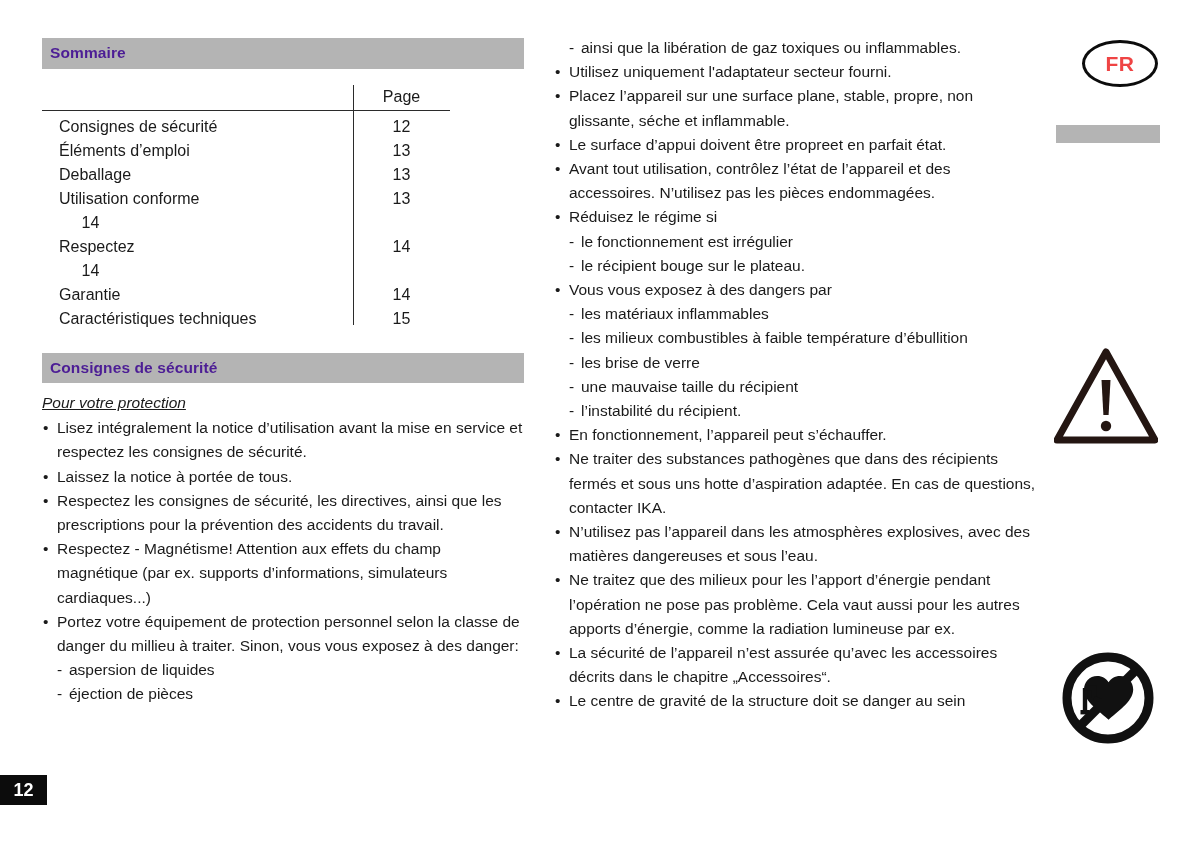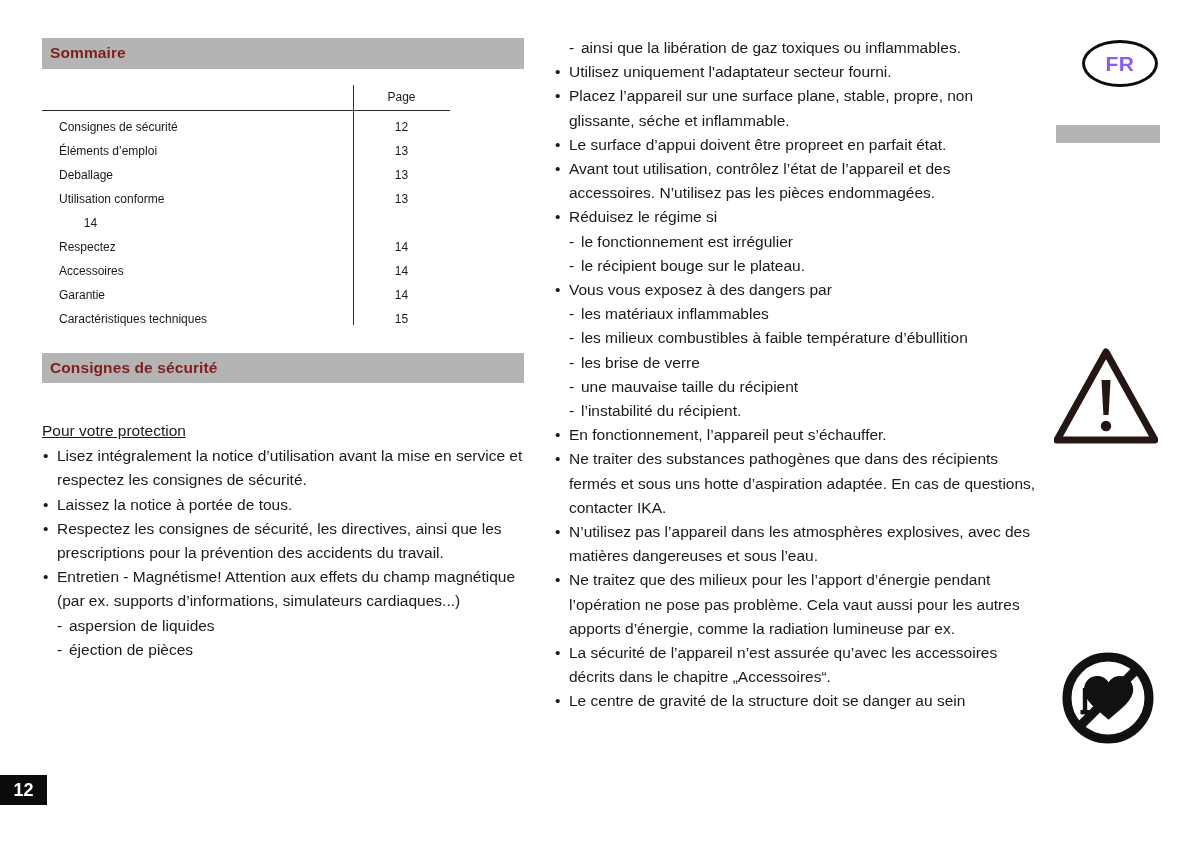--- a/index.html
+++ b/index.html
@@ -31,21 +31,21 @@
   .col-left  { left: 42px;  width: 482px; }
   .col-right { left: 554px; width: 482px; }
 
   
   .head-bar {
     background: #b4b4b4;
     font-weight: bold;
     font-size: 15.5px;
     line-height: 1;
     padding: 7px 0 8px 8px;
-    color: #7f1d1d;
+    color: #4c1d95;
     letter-spacing: .1px;
   }
 
   
   .toc {
     margin-top: 16px;
     position: relative;
     width: 408px;
   }
   .toc-vrule {
@@ -57,42 +57,43 @@
     background: #2b2b2b;
   }
   .toc-hrule {
     height: 1px;
     background: #2b2b2b;
     width: 408px;
     margin: 1px 0 4px 0;
   }
   .toc-row {
     display: flex;
-    font-size: 12px;
+    font-size: 16px;
     line-height: 24px;
   }
   .toc-title {
     width: 311px;
     padding-left: 17px;
     box-sizing: border-box;
     white-space: nowrap;
   }
   .toc-page {
     width: 97px;
     text-align: center;
     box-sizing: border-box;
   }
   .toc-head .toc-title { }
   .toc-head .toc-page  { }
 
   
   .sub-head {
+    font-style: italic;
     text-decoration: underline;
     font-size: 15.5px;
-    margin-top: 36px;
+    margin-top: 8px;
     margin-bottom: 1px;
     display: inline-block;
   }
   ul.bullets {
     list-style: none;
     margin: 0;
     padding: 0;
   }
   ul.bullets > li {
     position: relative;
@@ -156,21 +157,21 @@
   }
   .lang-badge .lbl {
     position: absolute;
     inset: 0;
     display: flex;
     align-items: center;
     justify-content: center;
     font-weight: bold;
     font-size: 21px;
     letter-spacing: .5px;
-    color: #8b5cf6;
+    color: #ef4444;
   }
   .gray-tab {
     position: absolute;
     left: 10px;
     top: 125px;
     width: 104px;
     height: 18px;
     background: #b4b4b4;
   }
   .icon-warning {
@@ -224,21 +225,20 @@
             <div class="toc-page">13</div>
           </div>
           <div class="toc-row">
             <div class="toc-page">14</div>
           </div>
           <div class="toc-row">
             <div class="toc-title">Respectez</div>
             <div class="toc-page">14</div>
           </div>
           <div class="toc-row">
-            <div class="toc-title">Accessoires</div>
             <div class="toc-page">14</div>
           </div>
           <div class="toc-row">
             <div class="toc-title">Garantie</div>
             <div class="toc-page">14</div>
           </div>
           <div class="toc-row">
             <div class="toc-title">Caractéristiques techniques</div>
             <div class="toc-page">15</div>
           </div>
@@ -248,21 +248,22 @@
     <div style="margin-top:22px;">
       <div class="head-bar">Consignes de sécurité</div>
     </div>
 
     <div class="sub-head">Pour votre protection</div>
 
     <ul class="bullets" id="left-items">
         <li class="bullet"><b>Lisez intégralement la notice d’utilisation avant la mise en service et respectez les consignes de sécurité.</b></li>
         <li class="bullet"><span>Laissez la notice à portée de tous.</span></li>
         <li class="bullet"><span>Respectez les consignes de sécurité, les directives, ainsi que les prescriptions pour la prévention des accidents du travail.</span></li>
-        <li class="bullet"><b>Entretien - Magnétisme!</b><span> Attention aux effets du champ magnétique (par ex. supports d’informations, simulateurs cardiaques...)</span></li>
+        <li class="bullet"><b>Respectez - Magnétisme!</b><span> Attention aux effets du champ magnétique (par ex. supports d’informations, simulateurs cardiaques...)</span></li>
+        <li class="bullet"><span>Portez votre équipement de protection personnel selon la classe de danger du millieu à traiter. Sinon, vous vous exposez à des danger:</span></li>
         <li class="dash"><span>aspersion de liquides</span></li>
         <li class="dash"><span>éjection de pièces</span></li>
       </ul>
   </div>
 
   <div class="col col-right" style="top:36px;">
     <ul class="bullets" id="right-items">
         <li class="dash"><span>ainsi que la libération de gaz toxiques ou inflammables.</span></li>
         <li class="bullet"><span>Utilisez uniquement l'adaptateur secteur fourni.</span></li>
         <li class="bullet"><span>Placez l’appareil sur une surface plane, stable, propre, non glissante, séche et inflammable.</span></li>

